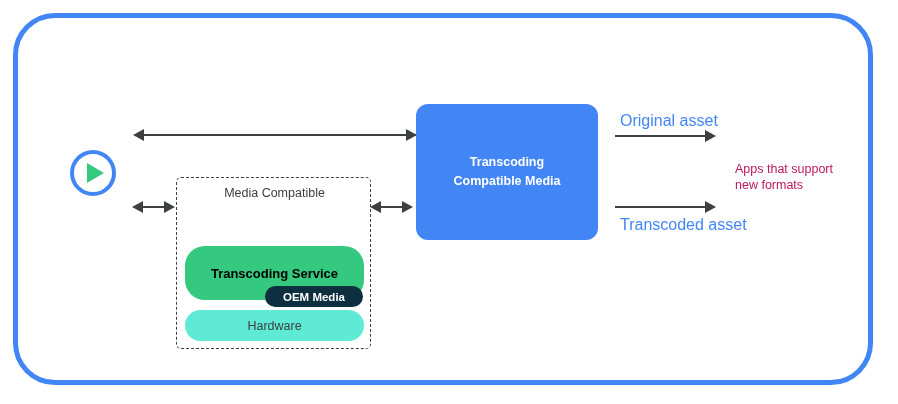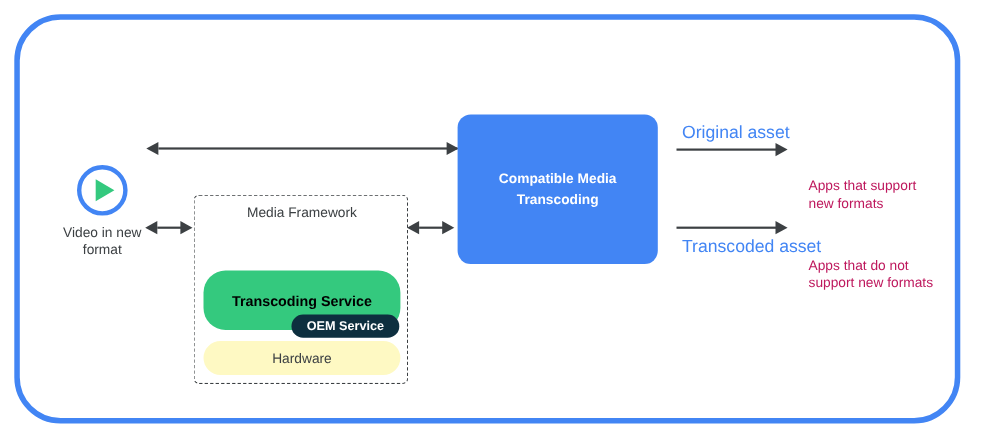--- a/index.html
+++ b/index.html
@@ -123,21 +123,21 @@
     display: flex;
     align-items: center;
     justify-content: center;
     font-size: 11.5px;
     font-weight: bold;
     color: #ffffff;
   }
   #block-hardware {
     top: 132px;
     height: 31px;
-    background: #fef9c3;
+    background: #5eead4;
     border-radius: 16px;
     font-size: 12.5px;
     font-weight: normal;
     color: #3C4043;
   }
 
   
   #cmt-box {
     position: absolute;
     left: 416px;
@@ -222,57 +222,52 @@
 </head>
 <body>
 
 <div id="canvas">
 
   <div id="outer-frame"></div>
 
   <div id="video-icon">
     <div class="play-triangle"></div>
   </div>
-  <div id="video-caption">Video in
-new
-format</div>
 
   <div class="arrow-line" id="arrow-video-line"></div>
   <div class="arrow-head right" id="arrow-video-head-r"></div>
   <div class="arrow-head left" id="arrow-video-head-l"></div>
 
   <div id="media-framework">
-    <div id="media-framework-title">Media Framework</div>
+    <div id="media-framework-title">Media Compatible</div>
     <div class="fw-block" id="block-service">Transcoding Service</div>
-    <div id="oem-plugin">OEM Service</div>
+    <div id="oem-plugin">OEM Media</div>
     <div class="fw-block" id="block-hardware">Hardware</div>
   </div>
 
   <div class="arrow-line" id="arrow-fw-line"></div>
   <div class="arrow-head right" id="arrow-fw-head-r"></div>
   <div class="arrow-head left" id="arrow-fw-head-l"></div>
 
   <div class="arrow-line" id="arrow-top-line"></div>
   <div class="arrow-head right" id="arrow-top-head-r"></div>
   <div class="arrow-head left" id="arrow-top-head-l"></div>
 
   <div id="cmt-box">
     <div>
+      <div>Transcoding</div>
       <div>Compatible Media</div>
-      <div>Transcoding</div>
     </div>
   </div>
 
   <div class="arrow-line" id="arrow-orig-line"></div>
   <div class="arrow-head right" id="arrow-orig-head"></div>
 
   <div class="arrow-line" id="arrow-trans-line"></div>
   <div class="arrow-head right" id="arrow-trans-head"></div>
 
   <div class="asset-label" id="label-original">Original asset</div>
   <div class="asset-label" id="label-transcoded">Transcoded asset</div>
 
   <div class="consumer-label" id="label-apps-support">Apps that support
 new formats</div>
-  <div class="consumer-label" id="label-apps-no-support">Apps that do not
-support new formats</div>
 
 </div>
 
 </body></html>

